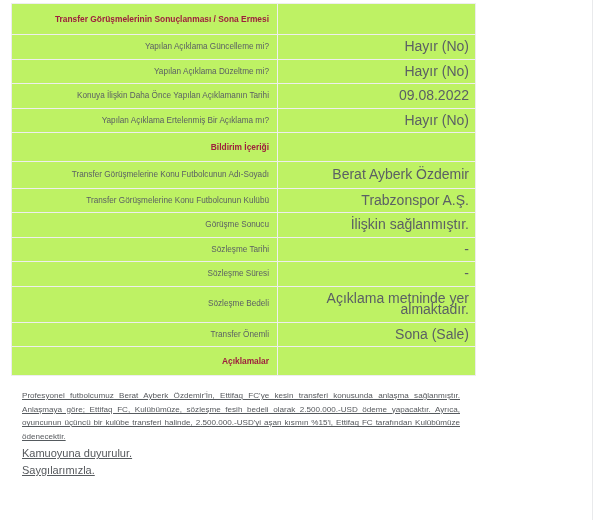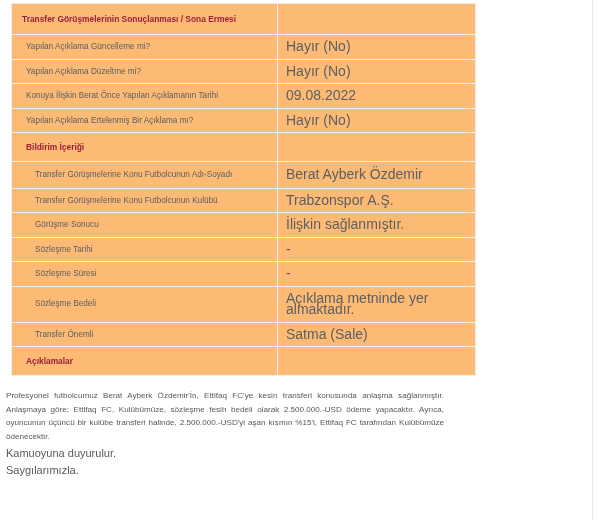--- a/index.html
+++ b/index.html
@@ -39,21 +39,22 @@
     border-collapse: collapse;
     table-layout: fixed;
     background: #ffffff;
     border: 1px solid #ececec;
   }
   .disclosure-table td {
     border-top: 1px solid #eeeeee;
     border-bottom: 1px solid #eeeeee;
     padding: 0;
     vertical-align: middle;
-    background: #fdba74;
+    background: #bef264;
+    text-align: right;
   }
   .col-label { width: 266px; }
   .col-value { width: 198px; border-left: 1px solid #efefef; }
 
   .cell-label {
     font-size: 8.2px;
     line-height: 11.5px;
     color: #5b6064;
     padding: 6px 8px 6px 0px;
   }
@@ -78,23 +79,24 @@
     padding-bottom: 9px;
   }
   .section-head.mid {
     padding-top: 8px;
     padding-bottom: 8px;
   }
   .row-tall .cell-label { padding-top: 7px; padding-bottom: 7px; }
 
   .body-text {
     position: absolute;
-    left: 6px;
+    left: 22px;
     top: 389px;
     width: 438px;
+    text-decoration: underline;
   }
   .para {
     font-size: 8.1px;
     line-height: 13.6px;
     color: #56595d;
     text-align: justify;
     margin: 0 0 7px 0;
   }
   .para.last-block { margin-bottom: 4px; }
   .sig {
@@ -140,21 +142,21 @@
         <td class="col-label">
           <div class="cell-label lvl-1">Yapılan Açıklama Düzeltme mi?</div>
         </td>
         <td class="col-value">
           <div class="cell-value">Hayır (No)</div>
         </td>
       </tr>
 
       <tr>
         <td class="col-label">
-          <div class="cell-label lvl-1">Konuya İlişkin Berat Önce Yapılan Açıklamanın Tarihi</div>
+          <div class="cell-label lvl-1">Konuya İlişkin Daha Önce Yapılan Açıklamanın Tarihi</div>
         </td>
         <td class="col-value">
           <div class="cell-value">09.08.2022</div>
         </td>
       </tr>
 
       <tr>
         <td class="col-label">
           <div class="cell-label lvl-1">Yapılan Açıklama Ertelenmiş Bir Açıklama mı?</div>
         </td>
@@ -225,21 +227,21 @@
           <div class="cell-value">Açıklama metninde yer almaktadır.</div>
         </td>
       </tr>
 
 
       <tr>
         <td class="col-label">
           <div class="cell-label lvl-2">Transfer Önemli</div>
         </td>
         <td class="col-value">
-          <div class="cell-value">Satma (Sale)</div>
+          <div class="cell-value">Sona (Sale)</div>
         </td>
       </tr>
 
       <tr>
         <td class="col-label">
           <div class="cell-label section-head mid lvl-1">Açıklamalar</div>
         </td>
         <td class="col-value">
           <div class="cell-value"></div>
         </td>

